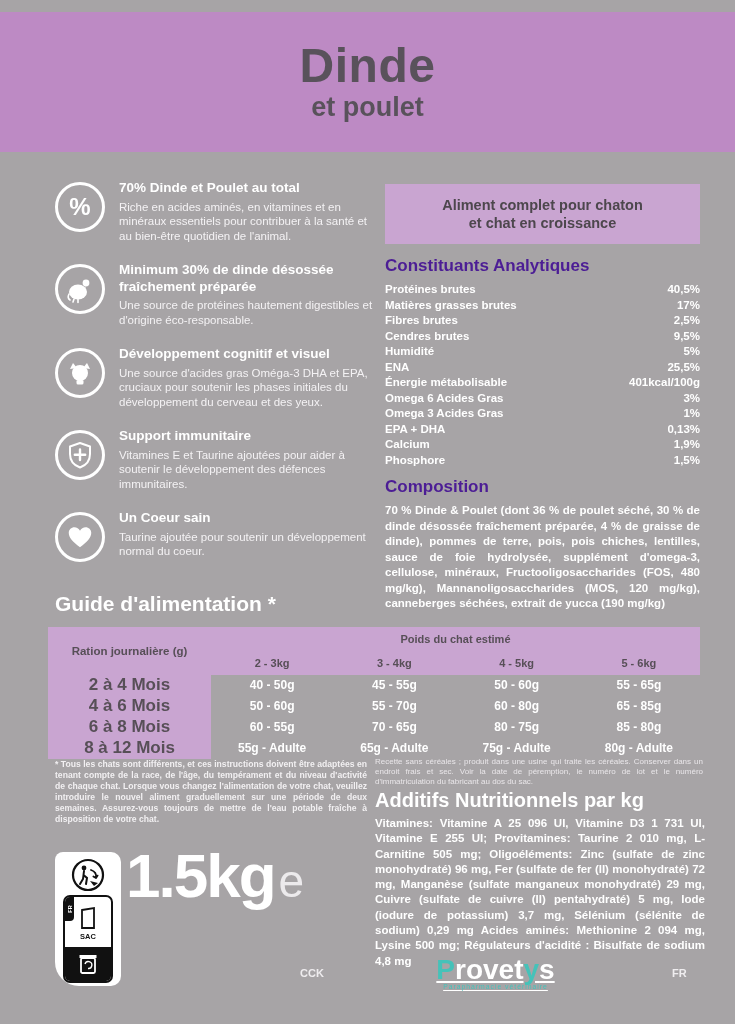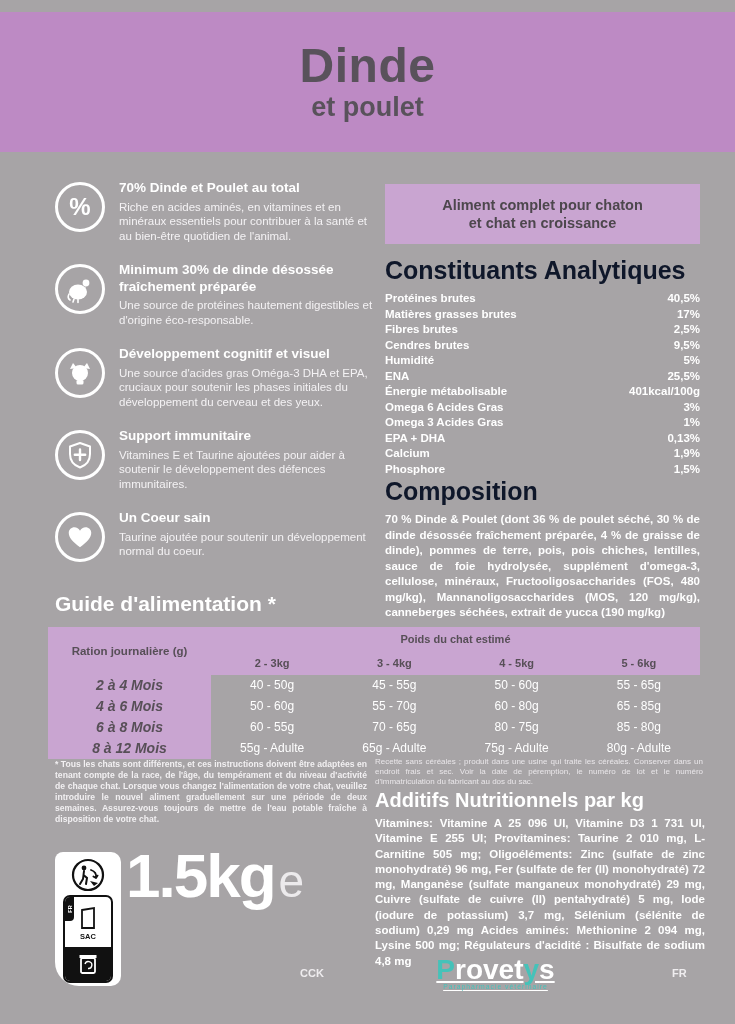--- a/index.html
+++ b/index.html
@@ -19,36 +19,36 @@
     display:flex;align-items:center;justify-content:center;box-sizing:border-box;margin-top:2px;}
   .bicon .pct{font-size:24px;font-weight:800;color:#fff;}
   .btxt{flex:1;}
   .btitle{font-size:13.5px;font-weight:800;line-height:16.5px;margin-bottom:3px;}
   .bbody{font-size:11.5px;line-height:14.5px;color:#f4f2f4;}
   
   .badge{position:absolute;left:385px;top:184px;width:315px;height:60px;background:#c9a5d1;
     display:flex;flex-direction:column;align-items:center;justify-content:center;}
   .badge div{font-size:14.5px;font-weight:700;color:#4d474d;line-height:18px;text-align:center;}
   .analytics{position:absolute;left:385px;top:256px;width:315px;}
-  .sec-title{font-size:25px;font-weight:800;color:#0f172a;margin-bottom:6px;}
+  .sec-title{font-size:17px;font-weight:800;color:#4c1d95;margin-bottom:6px;}
   .arow{display:flex;justify-content:space-between;font-size:11.5px;line-height:15.5px;}
   .arow .al{font-weight:700;}
   .arow .av{font-weight:800;}
   .composition{position:absolute;left:385px;top:477px;width:315px;}
   .comp-body{font-size:11.5px;line-height:15.5px;text-align:justify;font-weight:600;}
   
   .guide-title{position:absolute;left:55px;top:592px;font-size:21px;font-weight:800;}
   .ftable{position:absolute;left:48px;top:627px;width:652px;display:grid;
     grid-template-columns:163px 1fr 1fr 1fr 1fr;grid-template-rows:23px 25px 20px 21px 21px 22px;}
   .cell{display:flex;align-items:center;justify-content:center;font-size:11px;}
   .hcell{background:#c9a5d1;color:#574f57;font-weight:700;}
   .corner{grid-column:1;grid-row:1/3;background:#c9a5d1;color:#574f57;font-weight:700;font-size:11.5px;}
   .group{grid-column:2/6;grid-row:1;}
-  .rowlab{grid-column:1;background:#c9a5d1;color:#574f57;font-weight:700;font-size:14px;font-style:italic;}
-  .dcell{color:#fff;font-weight:400;font-size:12px;}
+  .rowlab{grid-column:1;background:#c9a5d1;color:#574f57;font-weight:700;font-size:17px;}
+  .dcell{color:#fff;font-weight:700;font-size:12px;}
   
   .footnote-left{position:absolute;left:55px;top:759px;width:312px;font-size:8.6px;line-height:11px;
     text-align:justify;font-weight:600;color:#f2f0f2;}
   .note-right{position:absolute;left:375px;top:757px;width:328px;font-size:8px;line-height:10px;
     text-align:justify;color:#e9e6e9;}
   .additives{position:absolute;left:375px;top:789px;width:330px;}
   .add-title{font-size:20px;font-weight:800;margin-bottom:4px;}
   .add-body{font-size:11.5px;line-height:15.3px;text-align:justify;font-weight:600;}
   
   .recycle-box{position:absolute;left:55px;top:852px;width:66px;height:134px;background:#fff;

